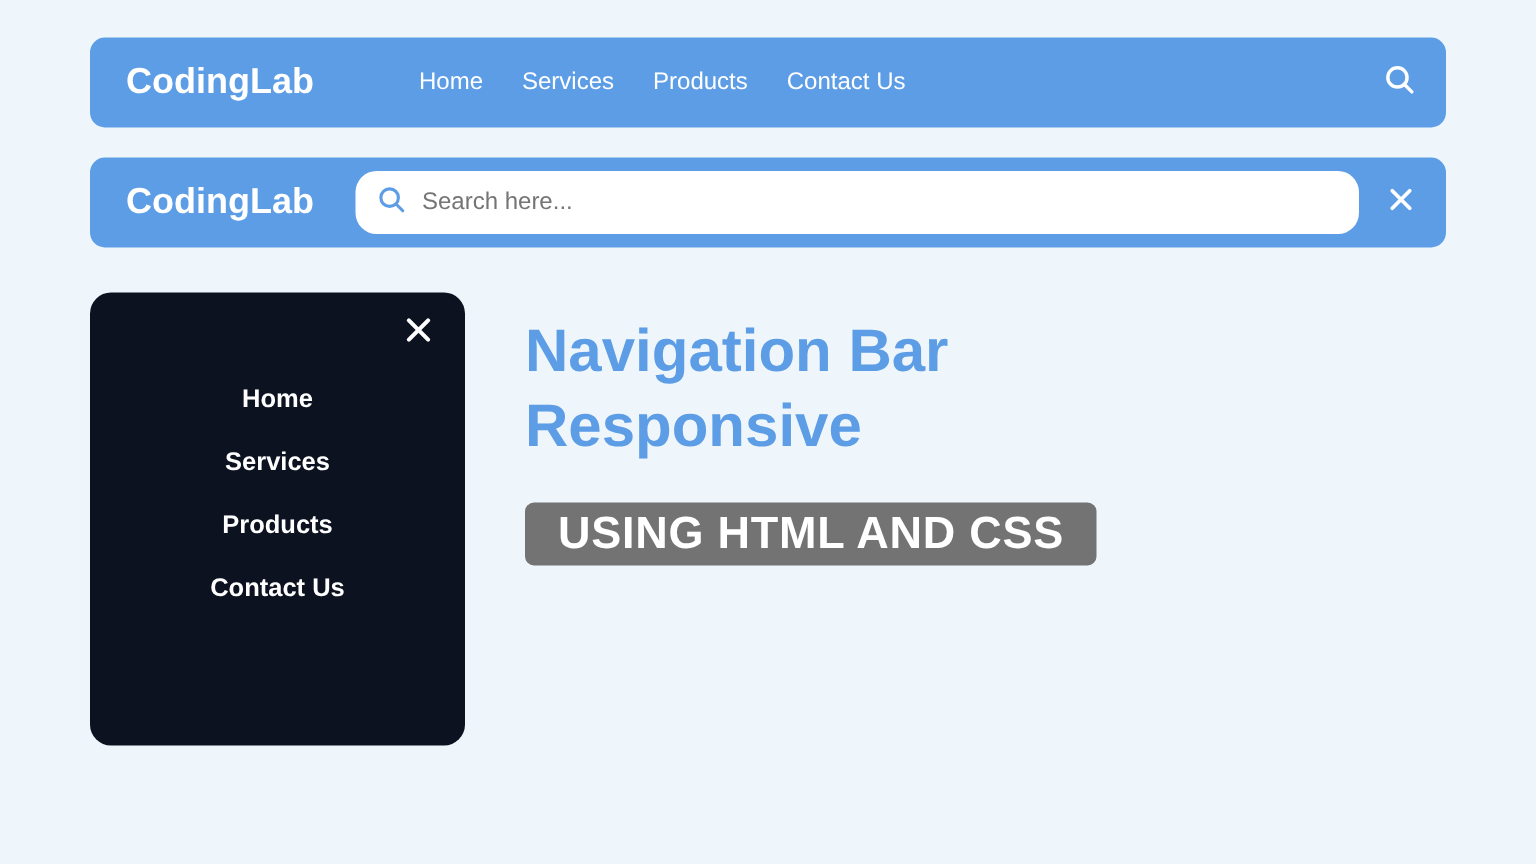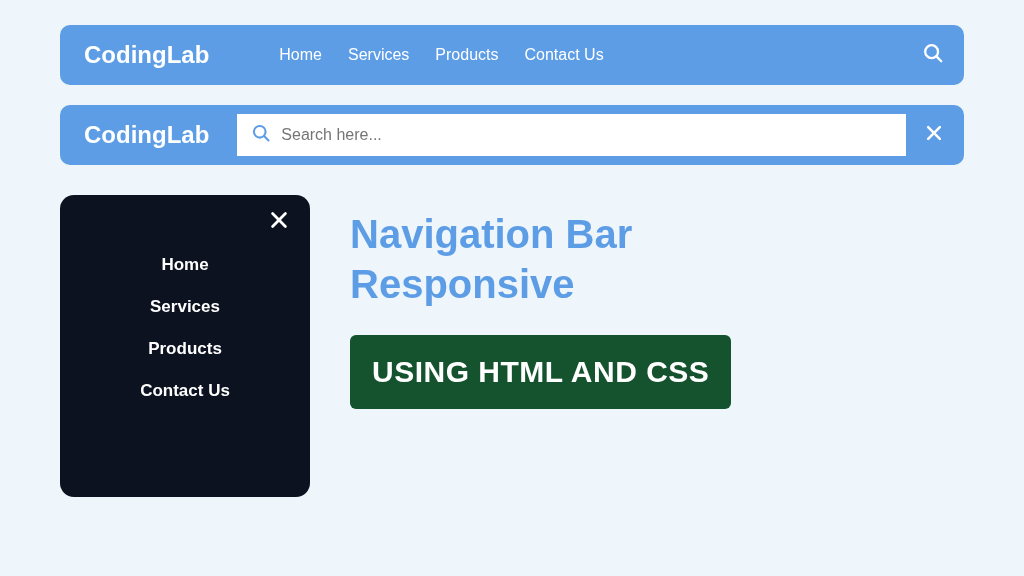--- a/index.html
+++ b/index.html
@@ -26,21 +26,21 @@
       height: 60px;
       display: flex;
       align-items: center;
       padding: 0 20px 0 24px;
     }
     .navbar-2 .logo { color: #fff; font-size: 24px; font-weight: 700; }
     .navbar-2 .search-box {
       flex: 1;
       margin: 0 18px 0 28px;
       background: #fff;
-      border-radius: 0;
+      border-radius: 14px;
       height: 42px;
       display: flex;
       align-items: center;
       padding: 0 14px;
     }
     .navbar-2 .search-box input {
       border: none; outline: none; flex: 1; font-size: 16px; color: #555;
       margin-left: 10px; background: transparent;
     }
     .navbar-2 .close-wrap { cursor: pointer; }
@@ -60,22 +60,22 @@
     .mobile-menu .close-wrap { cursor: pointer; }
     .mobile-menu .items {
       display: flex; flex-direction: column; align-items: center;
       gap: 22px; margin-top: 20px;
     }
     .mobile-menu .item { color: #fff; font-size: 17px; font-weight: 600; cursor: pointer; }
 
     .headline { flex: 1; padding-top: 14px; }
     .headline .title-line { color: #5c9de6; font-size: 40px; font-weight: 800; line-height: 1.25; }
     .headline .badge {
-      display: inline-block; background: #14532d; color: #fff;
-      font-size: 30px; font-weight: 800; padding: 20px 22px;
+      display: inline-block; background: #737373; color: #fff;
+      font-size: 30px; font-weight: 800; padding: 4px 22px;
       border-radius: 6px; margin-top: 26px; letter-spacing: 0.5px;
     }
 
     .icon-search { width: 22px; height: 22px; }
     .icon-search-blue { width: 20px; height: 20px; }
     .icon-close { width: 20px; height: 20px; }
     .icon-close-sm { width: 22px; height: 22px; }
   </style>
 </head>
 <body>

